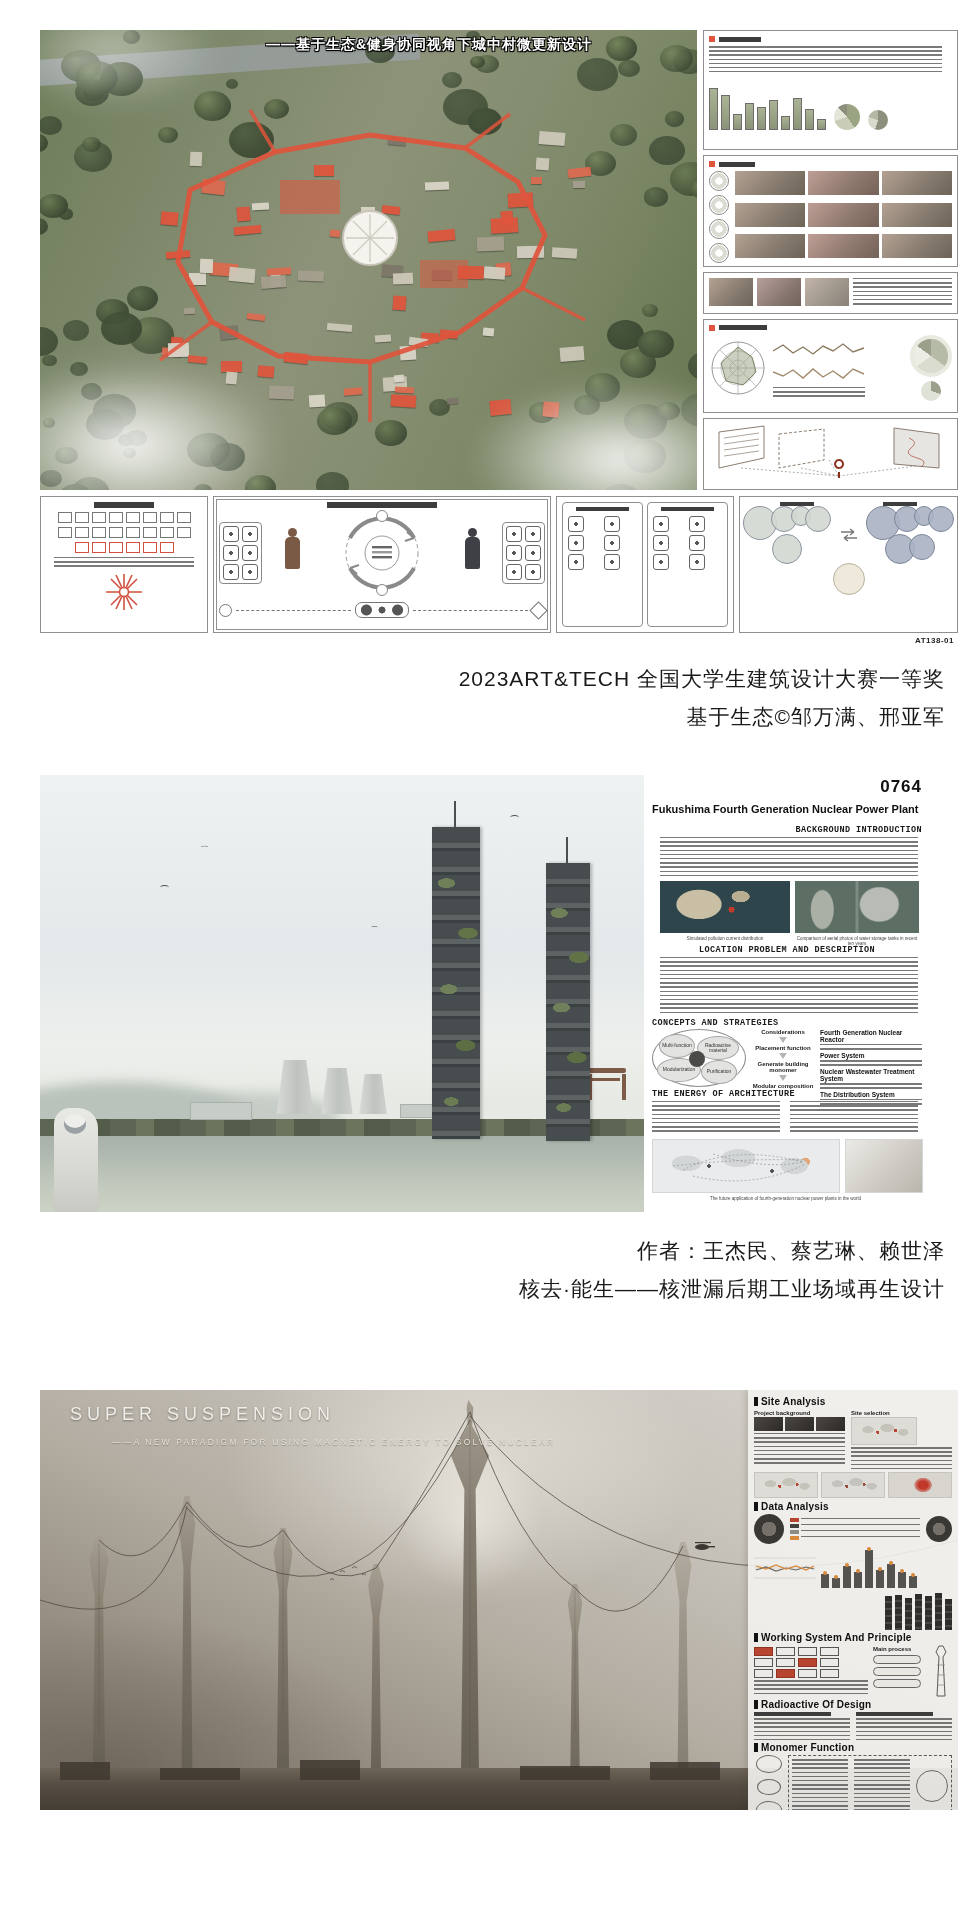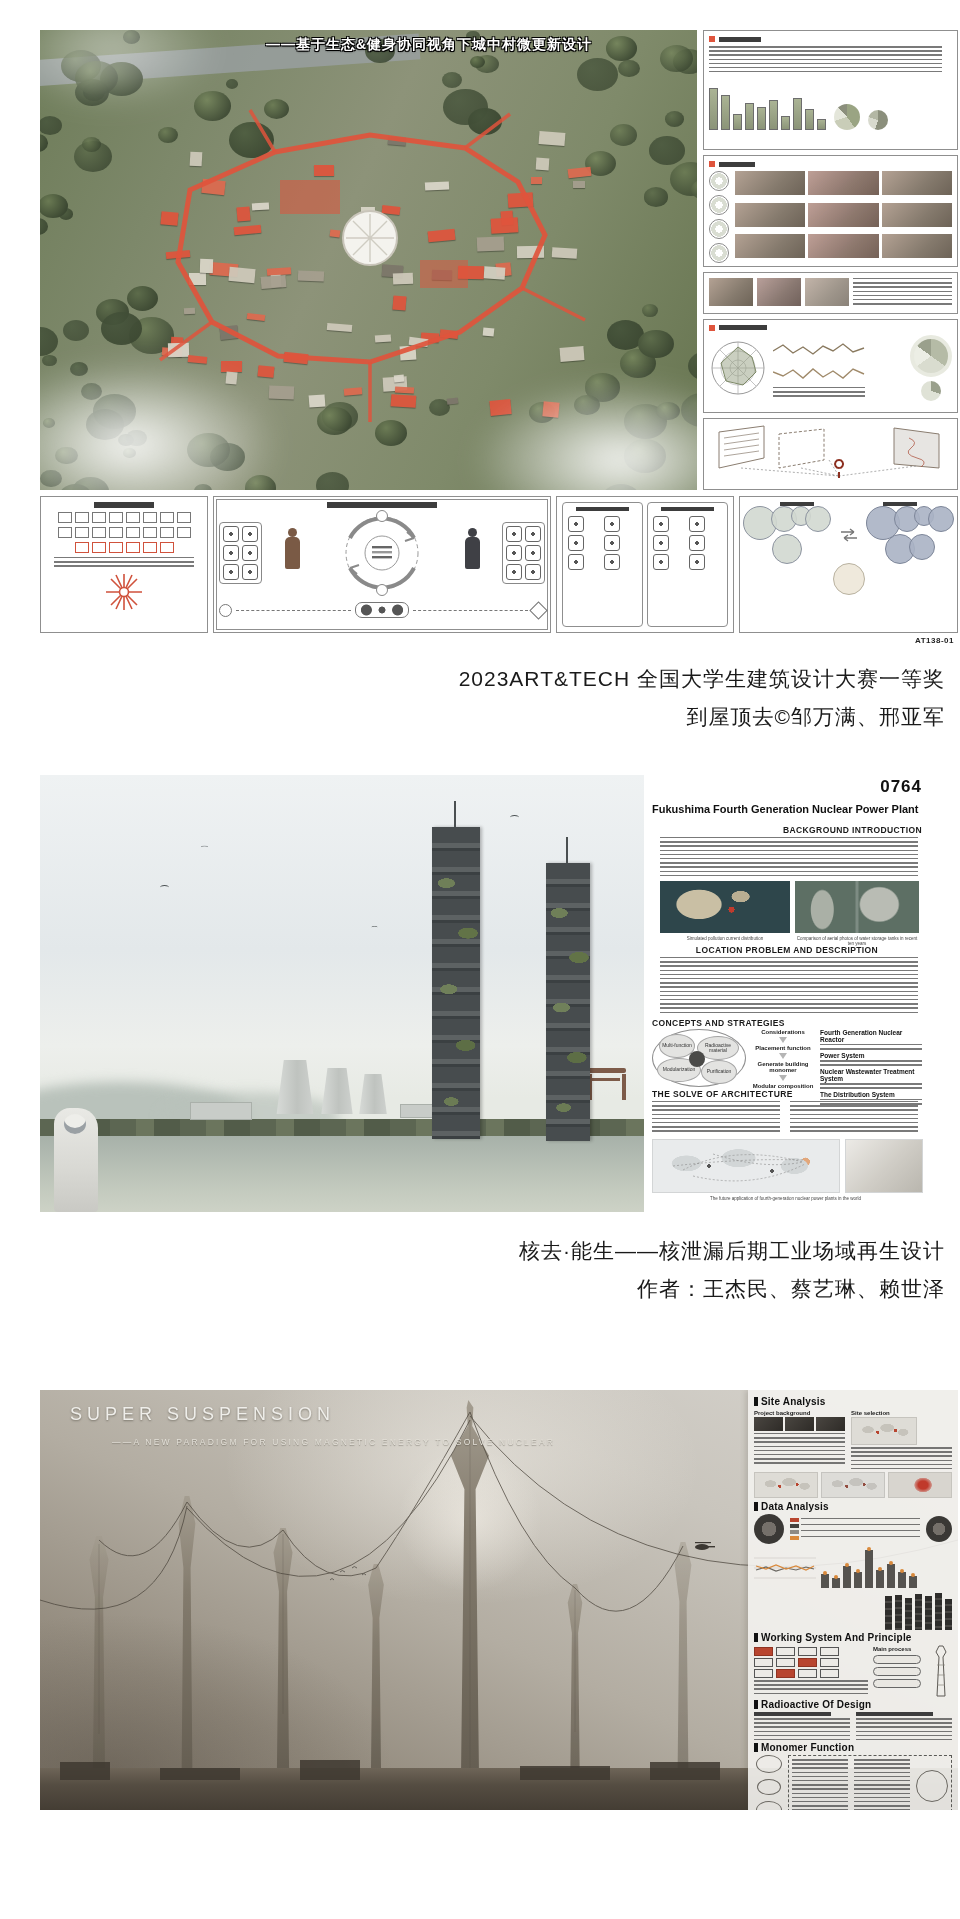--- a/index.html
+++ b/index.html
@@ -84,21 +84,21 @@
       radial-gradient(12px 7px at 40% 88%,#6b7b54 60%,transparent 62%);}
   .p2-tower::after{content:"";position:absolute;left:45%;top:-26px;width:2px;height:26px;background:#4a4f51;}
   .p2-fig{position:absolute;left:14px;bottom:0;width:44px;height:104px;background:
      linear-gradient(180deg,#e9e9e5 0%,#d8d8d3 60%,#c9c9c4);border-radius:16px 20px 4px 4px;}
   .p2-fig::before{content:"";position:absolute;top:6px;left:10px;width:22px;height:20px;border-radius:50%;
      background:#eeeeea;box-shadow:inset 0 -6px 0 #9aa0a4;}
   .bird{position:absolute;width:9px;height:4px;border-top:1.6px solid #4c5254;border-radius:50% 50% 0 0;}
   .p2-panel{position:absolute;left:612px;top:0;width:270px;height:437px;font-family:"Liberation Sans",sans-serif;}
   .p2-code{position:absolute;right:0;top:2px;font-size:17px;font-weight:bold;letter-spacing:1px;color:#111;}
   .p2-title{position:absolute;left:0;top:28px;width:100%;font-size:11px;font-weight:bold;color:#101010;white-space:nowrap;}
-  .p2-sec{font-size:8.5px;font-weight:bold;color:#1a1a1a;letter-spacing:.4px;}
+  .p2-sec{font-size:8.5px;font-weight:bold;color:#1a1a1a;letter-spacing:.4px;font-family:Liberation Mono, monospace;}
   .p2-mapL{background:#2e464b;position:relative;overflow:hidden;}
   .p2-mapL::before{content:"";position:absolute;inset:0;background:
      radial-gradient(40px 26px at 30% 45%,#c9bfa4 55%,transparent 58%),
      radial-gradient(16px 10px at 62% 30%,#b9ae92 55%,transparent 58%),
      radial-gradient(5px 5px at 55% 55%,#c03b2d 60%,transparent 62%);}
   .p2-mapR{background:#5d6f64;position:relative;overflow:hidden;}
   .p2-mapR::before{content:"";position:absolute;inset:0;background:
      radial-gradient(34px 30px at 68% 45%,#b9bcb4 55%,transparent 60%),
      radial-gradient(20px 34px at 22% 55%,#aab0a6 55%,transparent 60%),
      linear-gradient(90deg,transparent 48%,rgba(255,255,255,.25) 50%,transparent 52%);}
@@ -589,21 +589,21 @@
         <div style="display:flex;justify-content:center;margin-top:2px;">
           <s style="width:30px;height:30px;border-radius:50%;background:#efe9dc;border:1px solid #b9b2a0;"></s>
         </div>
       </div>
     </div>
     <div class="p1-tag">AT138-01</div>
   </section>
 
   <div class="cap" style="top:660px;">
     <div>2023ART&amp;TECH 全国大学生建筑设计大赛一等奖</div>
-    <div>到屋顶去©邹万满、邢亚军</div>
+    <div>基于生态©邹万满、邢亚军</div>
   </div>
 
   <section class="poster" id="p2">
     <div class="p2-photo">
       <div class="p2-hill" style="left:-50px;bottom:60px;width:260px;height:70px;"></div>
       <div class="p2-hill" style="left:120px;bottom:70px;width:180px;height:50px;opacity:.7;"></div>
       <div class="p2-shore"></div>
       <div class="p2-sea"></div>
       <div class="p2-cool" style="left:235px;width:40px;height:54px;"></div>
       <div class="p2-cool" style="left:280px;width:34px;height:46px;"></div>
@@ -657,40 +657,40 @@
           <b>Fourth Generation Nuclear Reactor</b>
           <div class="tlines" style="width:100%;height:6px;margin-bottom:2px;"></div>
           <b>Power System</b>
           <div class="tlines" style="width:100%;height:6px;margin-bottom:2px;"></div>
           <b>Nuclear Wastewater Treatment System</b>
           <div class="tlines" style="width:100%;height:6px;margin-bottom:2px;"></div>
           <b>The Distribution System</b>
           <div class="tlines" style="width:100%;height:6px;"></div>
         </div>
       </div>
-      <div class="p2-sec" style="position:absolute;left:0;top:314px;">THE SOLVE OF ARCHITECTURE</div>
+      <div class="p2-sec" style="position:absolute;left:0;top:314px;">THE ENERGY OF ARCHITECTURE</div>
       <div class="tlines" style="position:absolute;left:0;top:326px;width:128px;height:34px;"></div>
       <div class="tlines" style="position:absolute;left:138px;top:326px;width:128px;height:34px;"></div>
       <div style="position:absolute;left:0;top:364px;display:flex;gap:5px;">
         <div class="p2-world" style="width:186px;height:52px;">
           <svg width="186" height="52" viewBox="0 0 186 52" style="position:absolute;left:0;top:0;">
             <g fill="none" stroke="#8a8a8a" stroke-width=".6" stroke-dasharray="2 2">
               <path d="M30,30 Q80,4 150,22 M40,36 Q100,50 152,24 M20,26 Q90,18 150,20 M60,14 Q110,30 150,22"></path>
             </g>
           </svg>
         </div>
         <div class="p2-worldphoto" style="width:76px;height:52px;"></div>
       </div>
       <div class="p2-capt" style="position:absolute;left:0;top:420px;width:267px;">The future application of fourth-generation nuclear power plants in the world</div>
     </div>
   </section>
 
   <div class="cap" style="top:1232px;">
+    <div>作者：王杰民、蔡艺琳、赖世泽</div>
     <div>核去·能生——核泄漏后期工业场域再生设计</div>
-    <div>作者：王杰民、蔡艺琳、赖世泽</div>
   </div>
 
   <section class="poster" id="p3">
     <div class="p3-halo" style="left:330px;top:30px;width:200px;height:200px;"></div>
     <div class="tw" style="left:42px;width:34px;height:236px;opacity:.9;"></div>
     <div class="tw" style="left:132px;width:30px;height:276px;"></div>
     <div class="tw" style="left:226px;width:34px;height:244px;"></div>
     <div class="tw" style="left:322px;width:28px;height:208px;opacity:.92;"></div>
     <div class="tw main" style="left:402px;width:56px;height:372px;"></div>
     <div class="tw" style="left:522px;width:26px;height:188px;opacity:.85;"></div>

